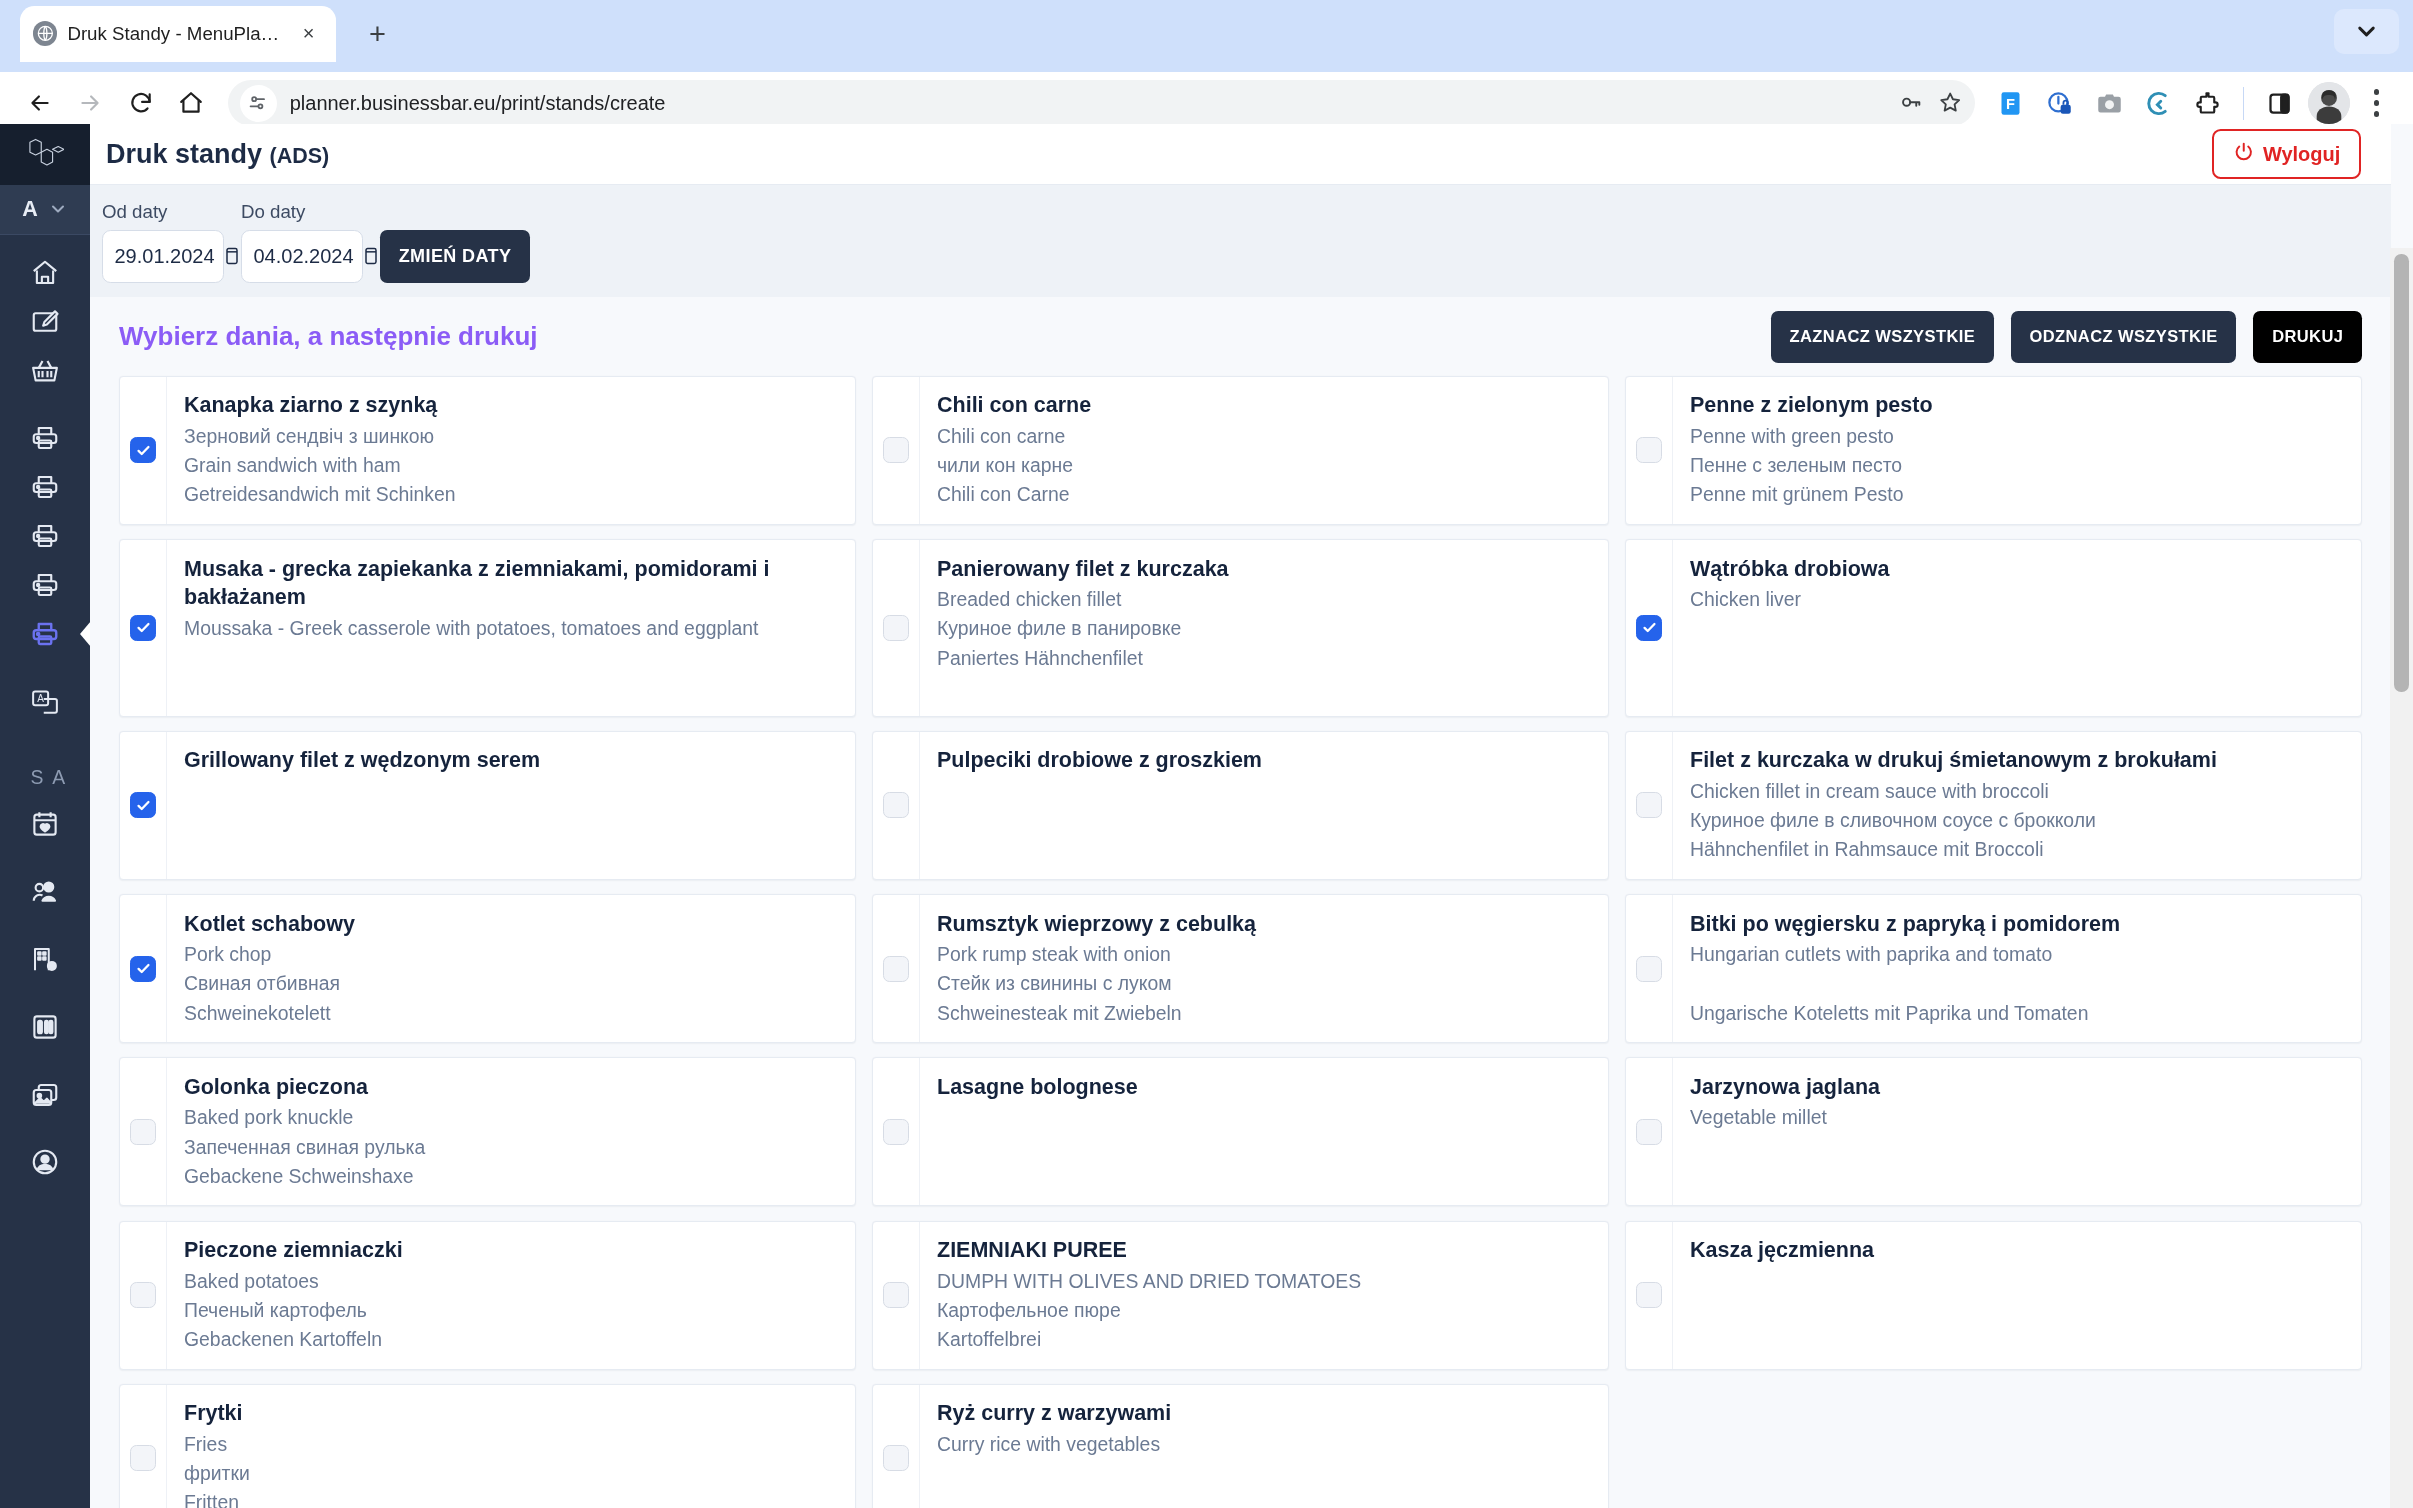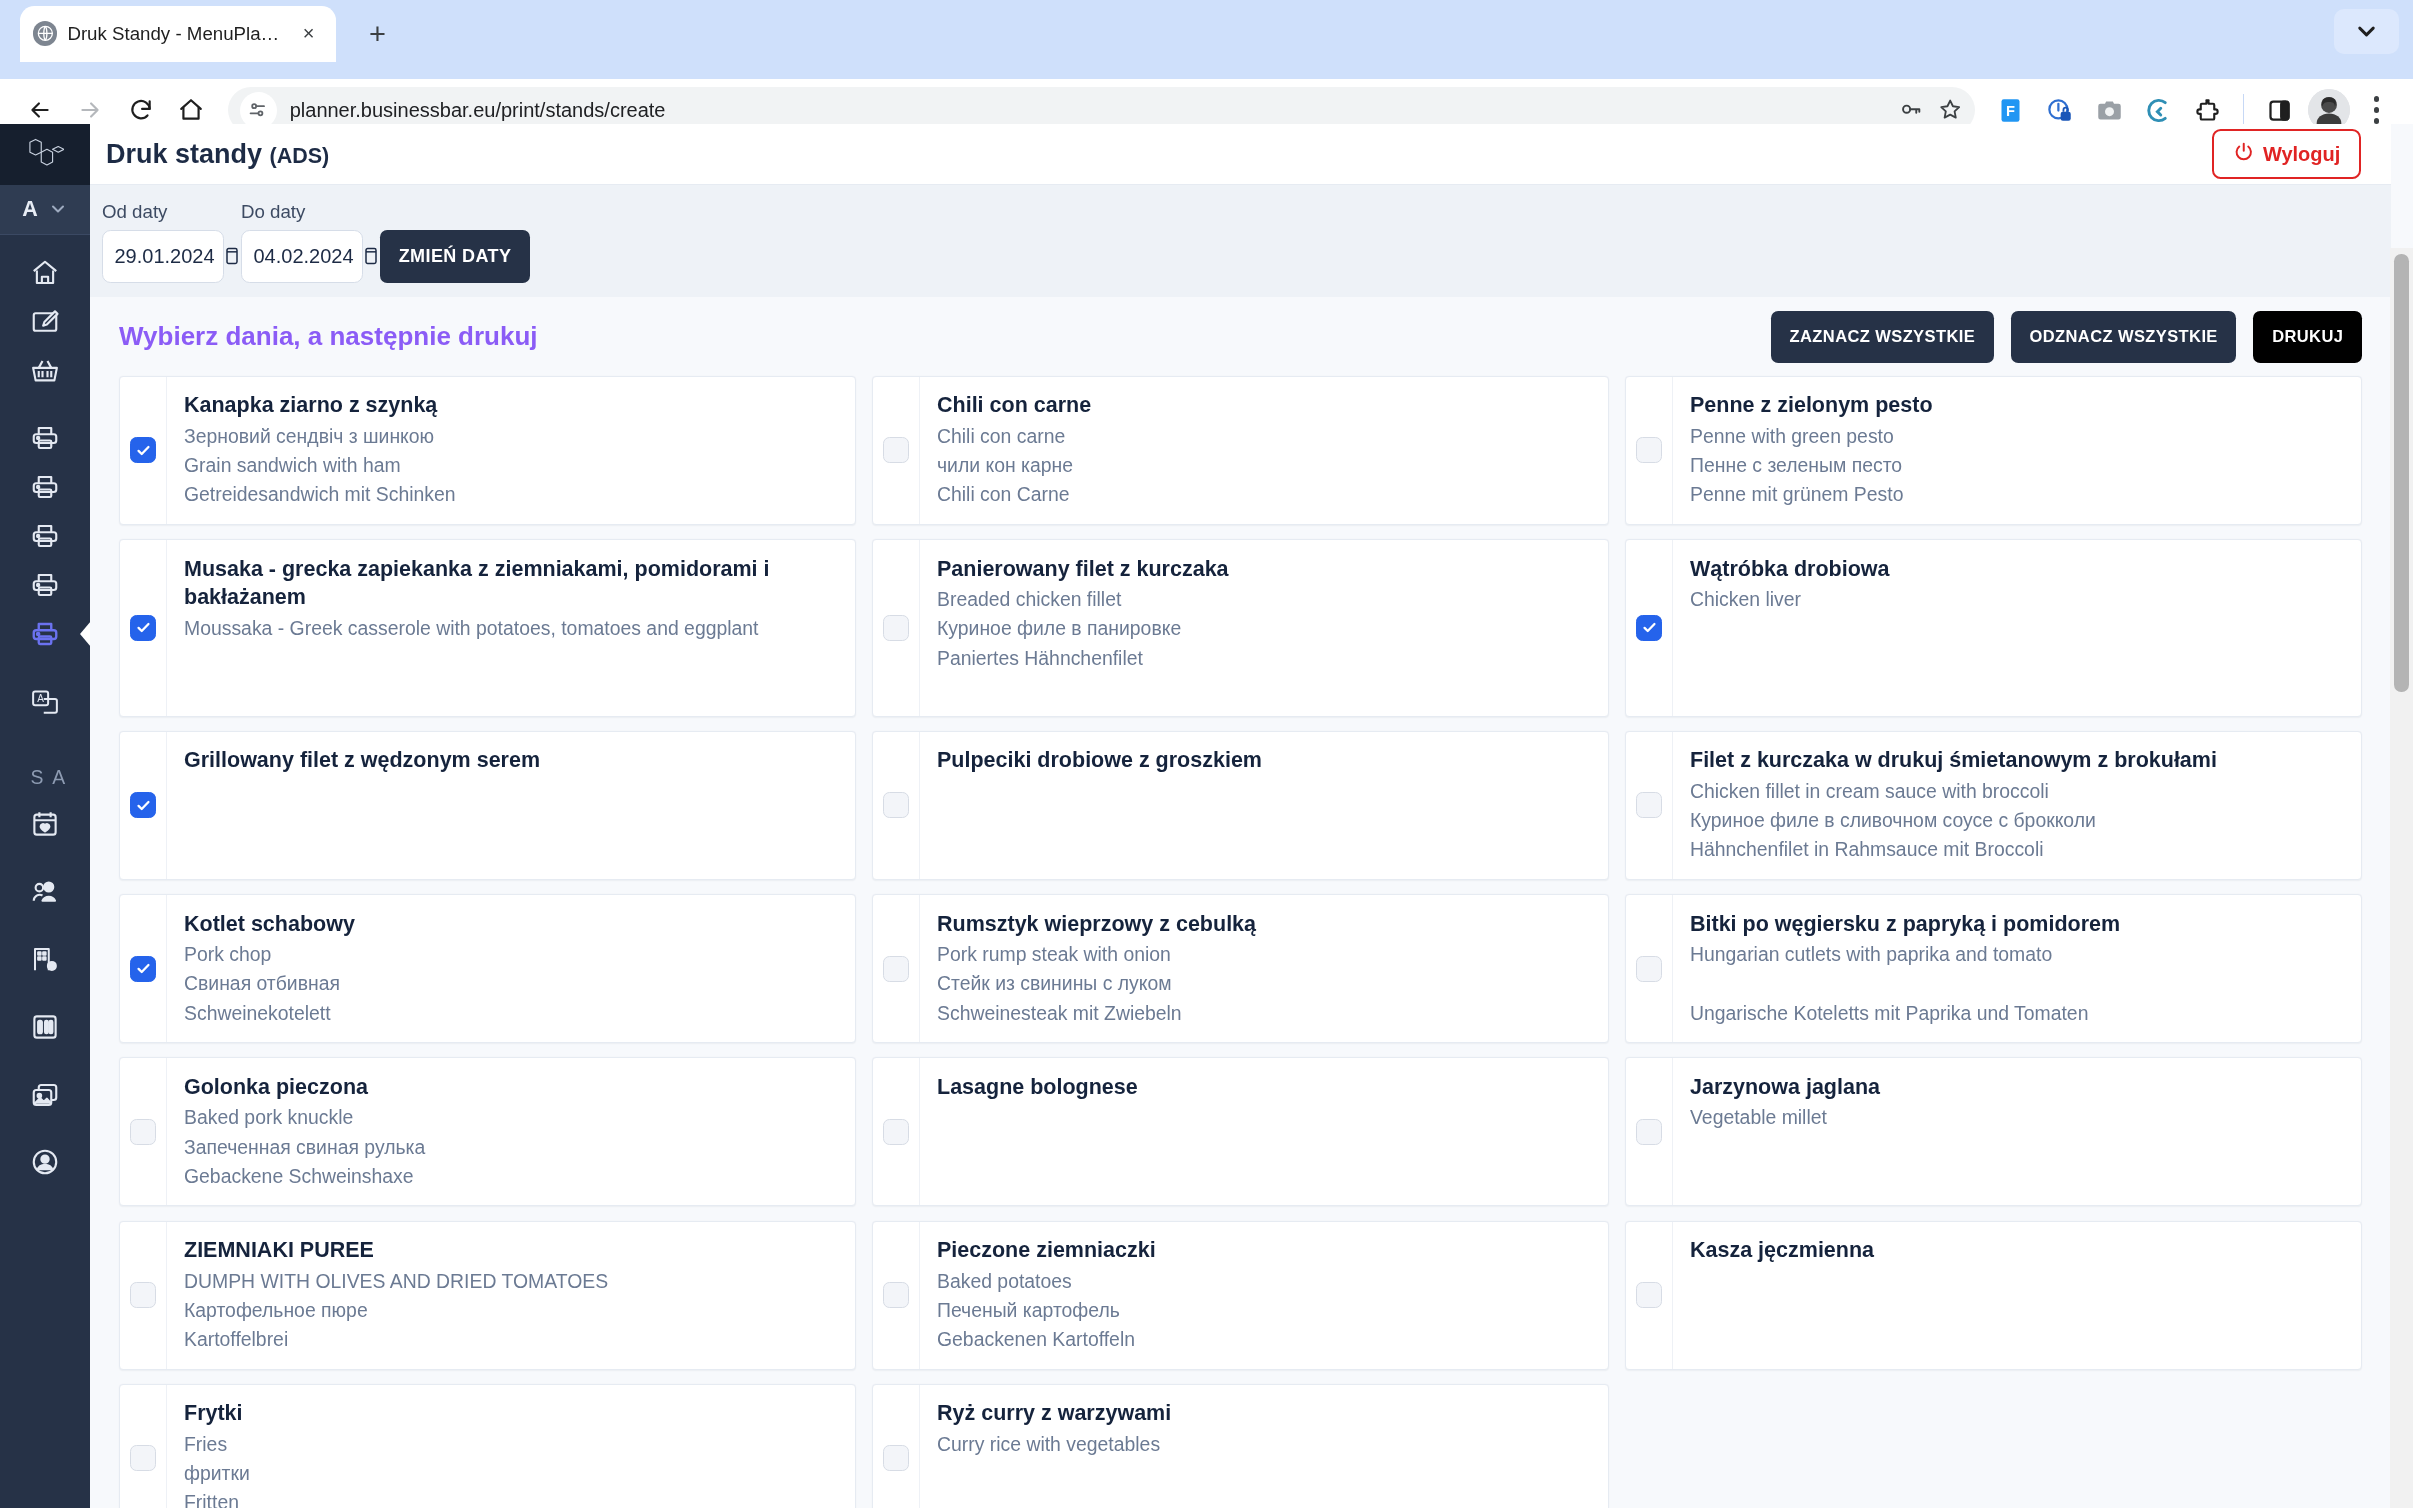--- a/index.html
+++ b/index.html
@@ -26,21 +26,21 @@
   .tab-close { width:29px;height:29px;display:flex;align-items:center;justify-content:center;
                font-size:20px;color:#3c4043; flex:0 0 auto; border-radius:50%;}
   .newtab { position:absolute; left:356px; top:13px; width:43px;height:43px;
             display:flex;align-items:center;justify-content:center;font-size:29px;
             color:#3c4043; font-weight:300; border-radius:50%;}
   .chev-collapse { position:absolute; right:14.4px; top:8.6px; width:65px;height:45px;
             background:#dce8fd; border-radius:10px;
             display:flex;align-items:center;justify-content:center;}
   .chev-collapse svg { width:27px;height:27px;}
 
-  .toolbar { position:absolute; top:79px; left:0; width:2413px; height:62px;
+  .toolbar { position:absolute; top:72px; left:0; width:2413px; height:62px;
              background:#ffffff; display:flex; align-items:center; padding:0 17px; gap:4.3px; }
   .tb-btn { width:46px;height:46px;display:flex;align-items:center;justify-content:center;
             border-radius:50%; flex:0 0 auto;}
   .tb-btn svg { width:26px;height:26px; }
   .omnibox { flex:1 1 auto; height:46px; background:#f1f3f4; border-radius:24.4px;
              display:flex; align-items:center; padding:0 7.2px 0 11.5px; margin:0 10px;
              min-width:0; position:relative;}
   .omni-icon { width:37px;height:37px;border-radius:50%;background:#fff;
                display:flex;align-items:center;justify-content:center;flex:0 0 auto;}
   .omni-icon svg{width:21.5px;height:21.5px;}
@@ -657,42 +657,42 @@
             <div class="tr-line">Vegetable millet</div>
             <div class="tr-line empty">&nbsp;</div>
             <div class="tr-line empty">&nbsp;</div>
           </div>
         </div>
         <div class="card">
           <div class="card-check">
             <div class="cb"></div>
           </div>
           <div class="card-body">
+            <div class="dish-name">Pieczone ziemniaczki</div>
+            <div class="tr-line">Baked potatoes</div>
+            <div class="tr-line">Печеный картофель</div>
+            <div class="tr-line">Gebackenen Kartoffeln</div>
+          </div>
+        </div>
+        <div class="card">
+          <div class="card-check">
+            <div class="cb"></div>
+          </div>
+          <div class="card-body">
             <div class="dish-name">ZIEMNIAKI PUREE</div>
             <div class="tr-line">DUMPH WITH OLIVES AND DRIED TOMATOES</div>
             <div class="tr-line">Картофельное пюре</div>
             <div class="tr-line">Kartoffelbrei</div>
           </div>
         </div>
         <div class="card">
           <div class="card-check">
             <div class="cb"></div>
           </div>
           <div class="card-body">
-            <div class="dish-name">Pieczone ziemniaczki</div>
-            <div class="tr-line">Baked potatoes</div>
-            <div class="tr-line">Печеный картофель</div>
-            <div class="tr-line">Gebackenen Kartoffeln</div>
-          </div>
-        </div>
-        <div class="card">
-          <div class="card-check">
-            <div class="cb"></div>
-          </div>
-          <div class="card-body">
             <div class="dish-name">Kasza jęczmienna</div>
             <div class="tr-line empty">&nbsp;</div>
             <div class="tr-line empty">&nbsp;</div>
             <div class="tr-line empty">&nbsp;</div>
           </div>
         </div>
         <div class="card">
           <div class="card-check">
             <div class="cb"></div>
           </div>

